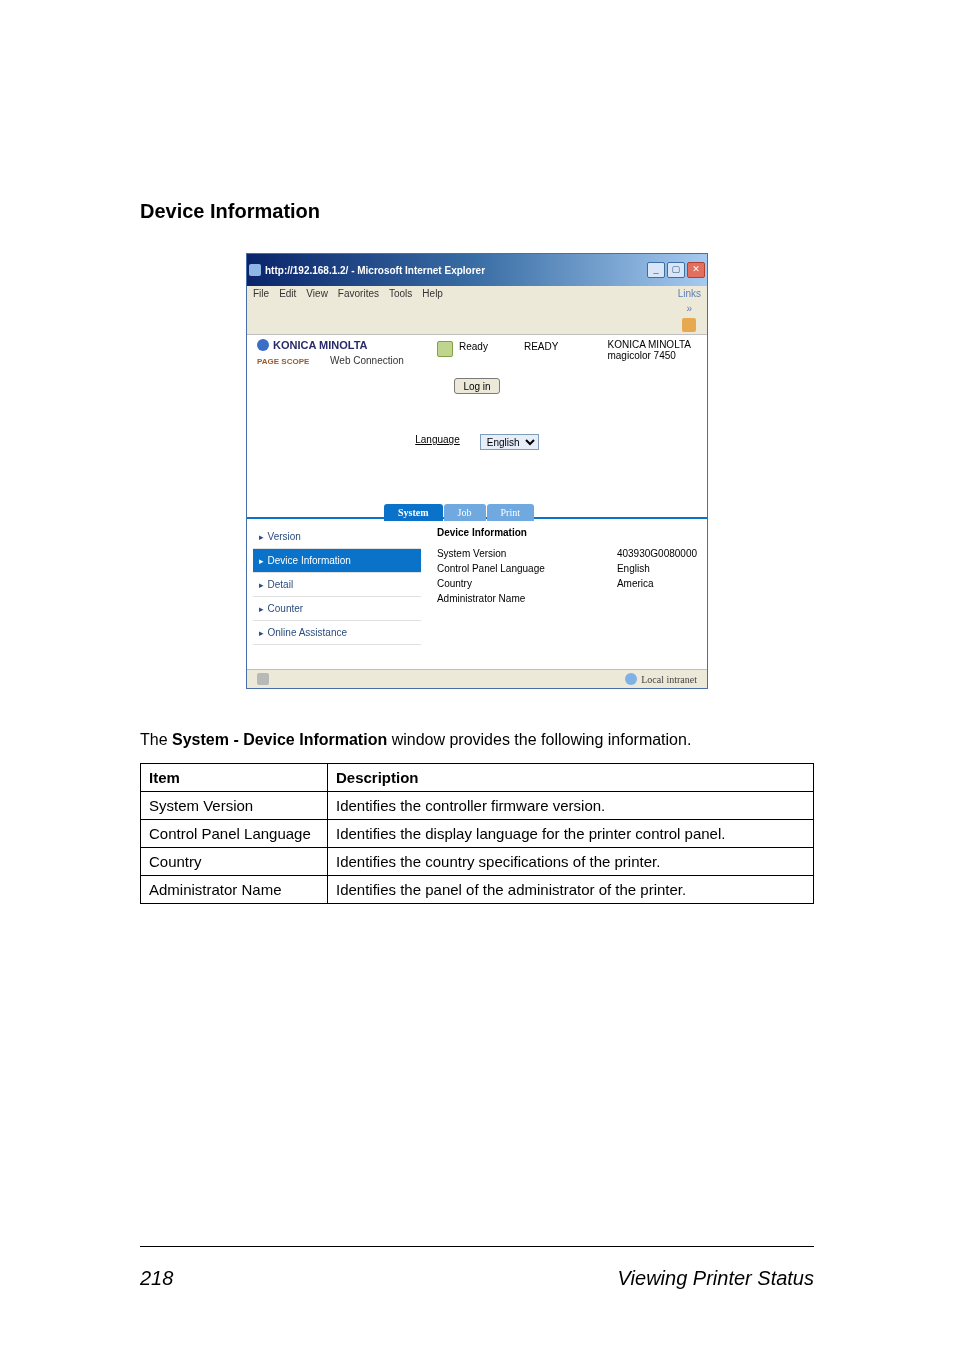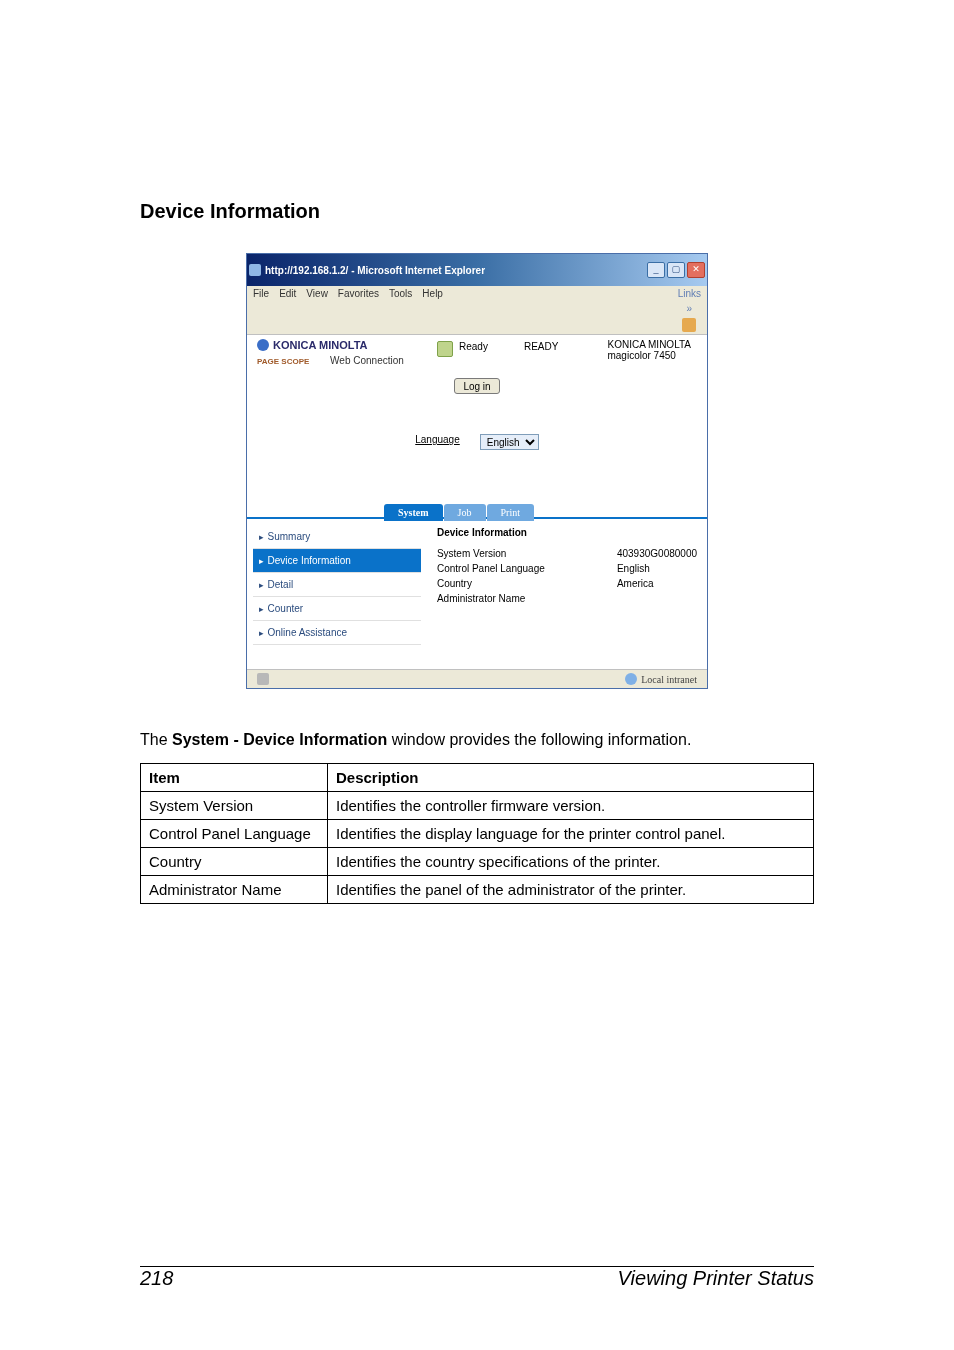--- a/index.html
+++ b/index.html
@@ -271,21 +271,21 @@
   .desc-table td:first-child {
     width: 170px;
   }
   
   .page-footer {
     position: absolute;
     bottom: 60px;
     left: 140px;
     right: 140px;
     border-top: 1px solid #000;
-    padding-top: 0;
+    padding-top: 20px;
     display: flex;
     justify-content: space-between;
     font-size: 20px;
     font-style: italic;
   }
 </style>
 </head>
 <body>
 
 <div class="page">
@@ -349,21 +349,21 @@
         </div>
         <div class="tab-row" style="margin-left:-46px; position:relative; top:14px;">
           <div class="tab active">System</div>
           <div class="tab inactive">Job</div>
           <div class="tab inactive">Print</div>
         </div>
       </div>
 
       <div class="main-split">
         <div class="side-nav">
-          <div class="nav-item">Summary</div>
+          <div class="nav-item">Version</div>
           <div class="nav-item active">Device Information</div>
           <div class="nav-item">Detail</div>
           <div class="nav-item">Counter</div>
           <div class="nav-item">Online Assistance</div>
         </div>
         <div class="content-pane">
           <div class="section-title">Device Information</div>
           <div class="kv-row">
             <span class="k">System Version</span>
             <span>403930G0080000</span>

